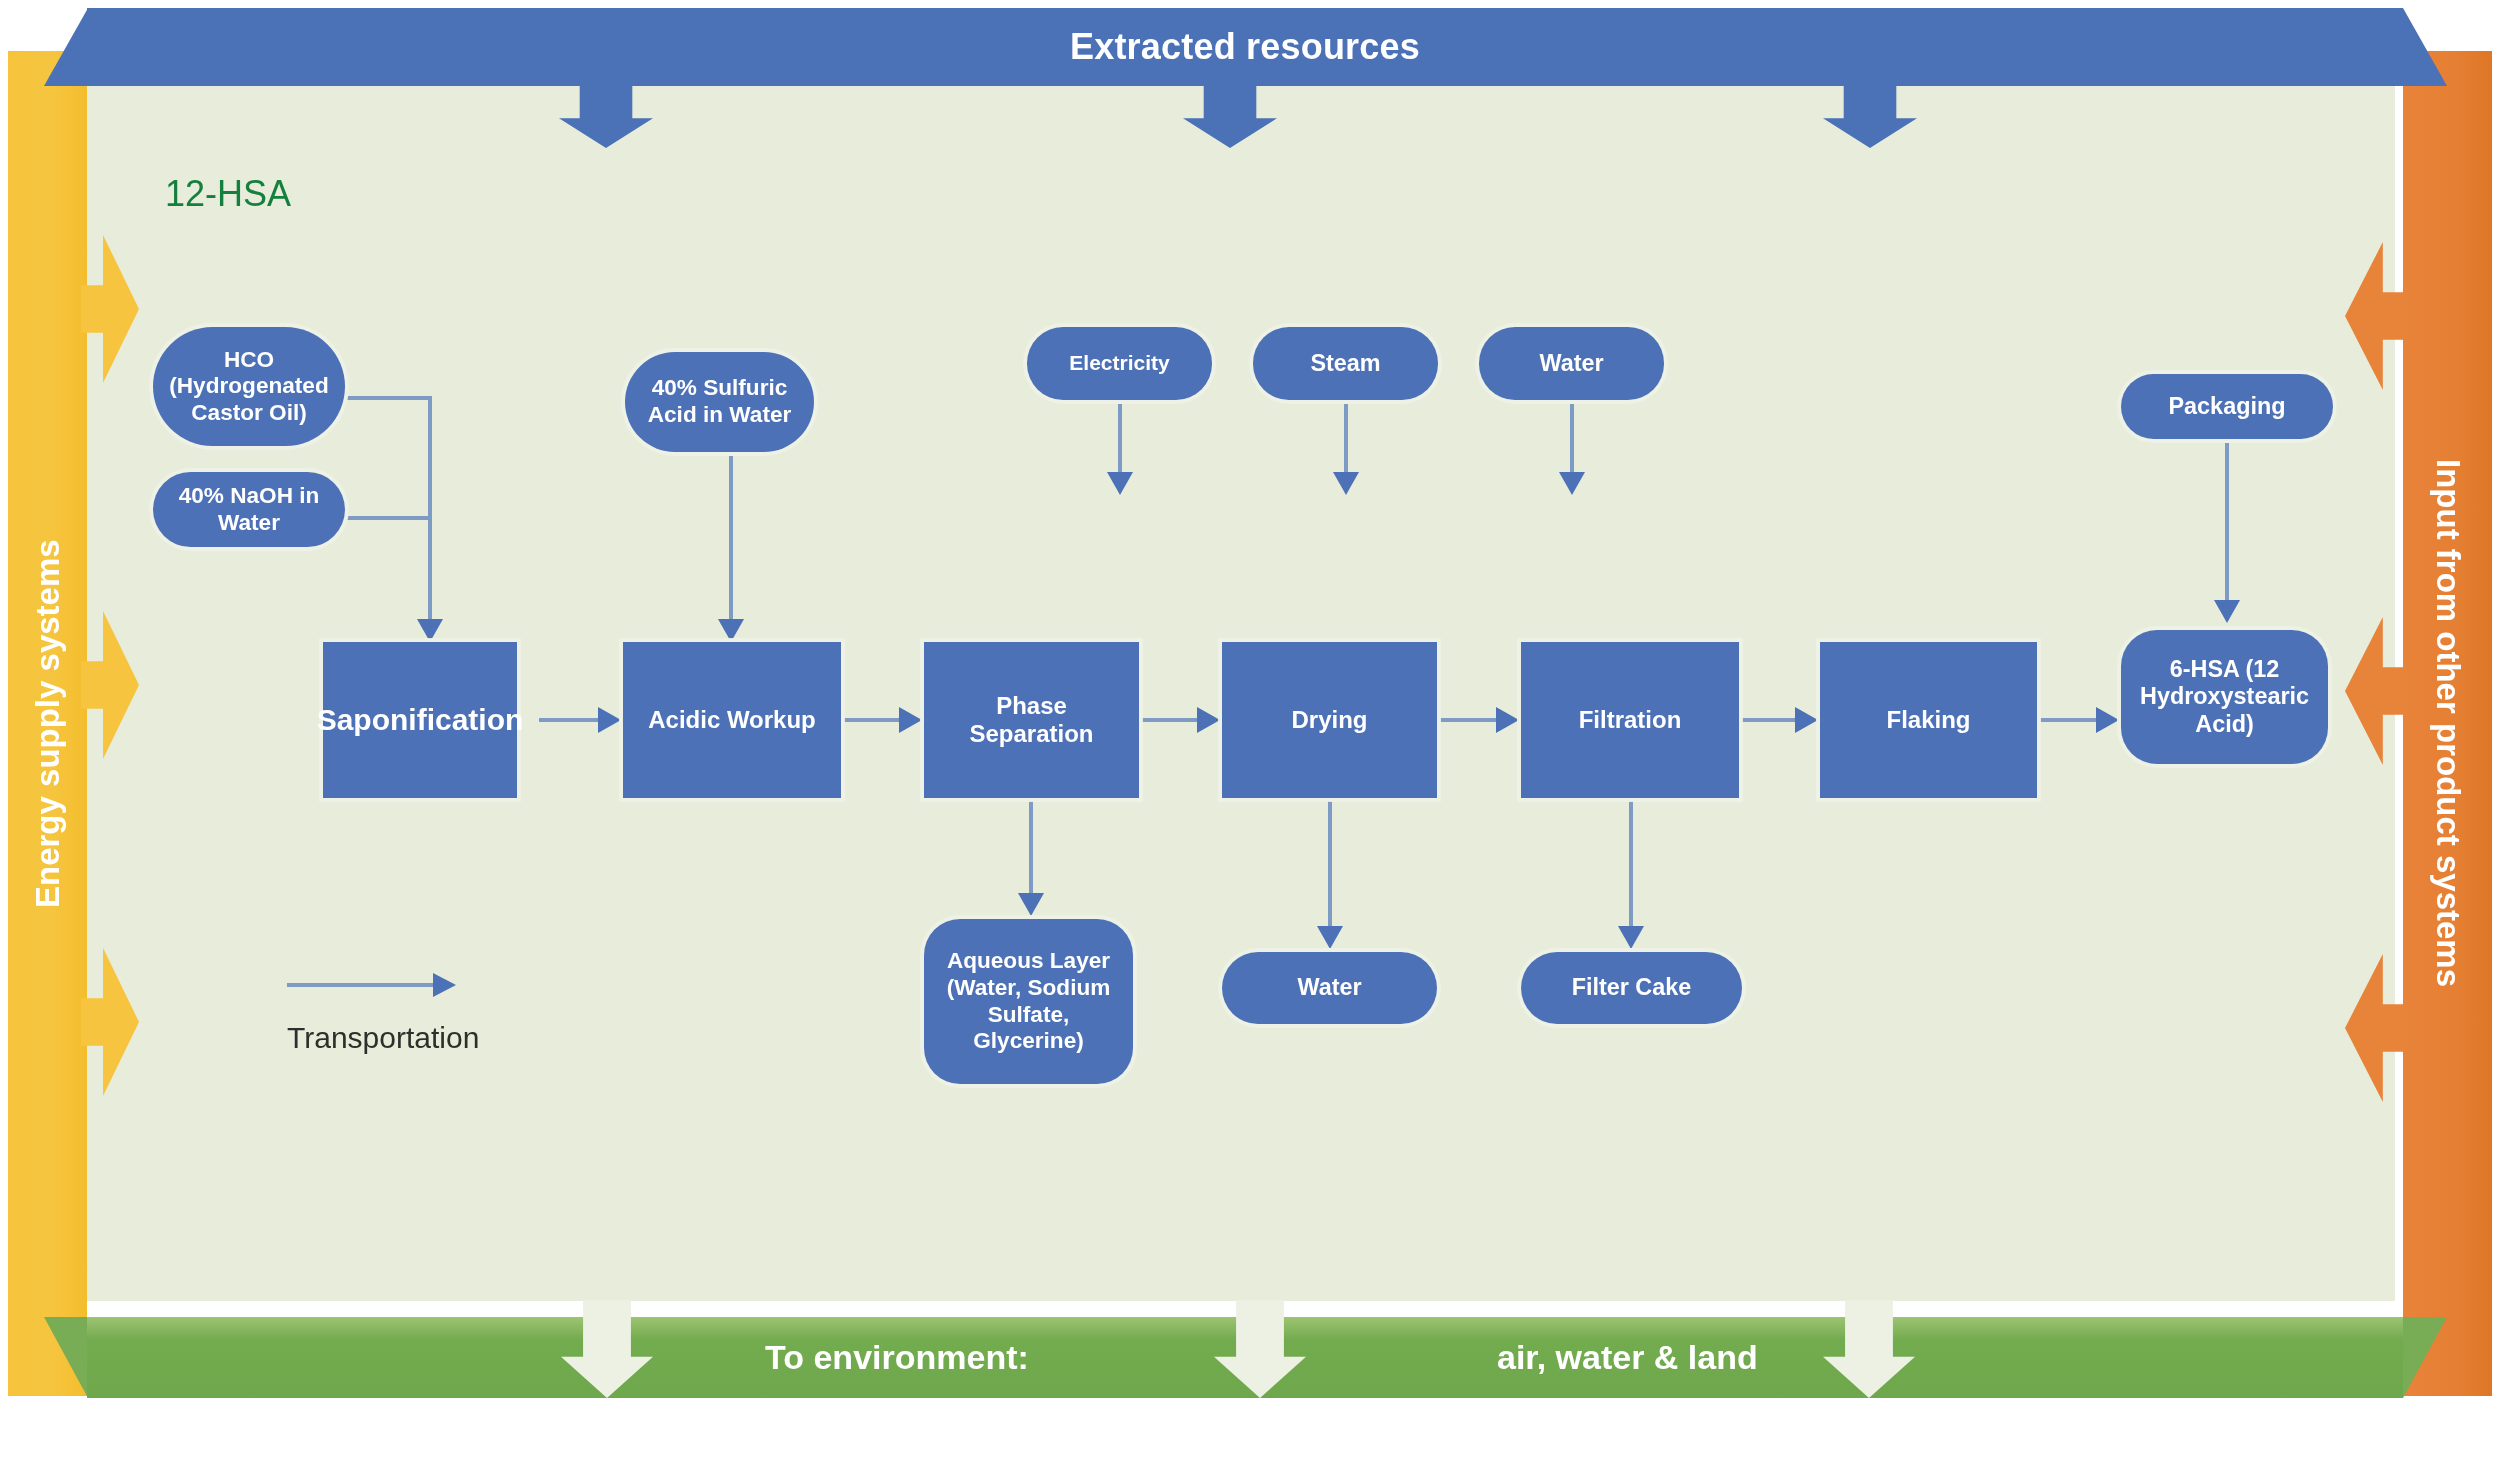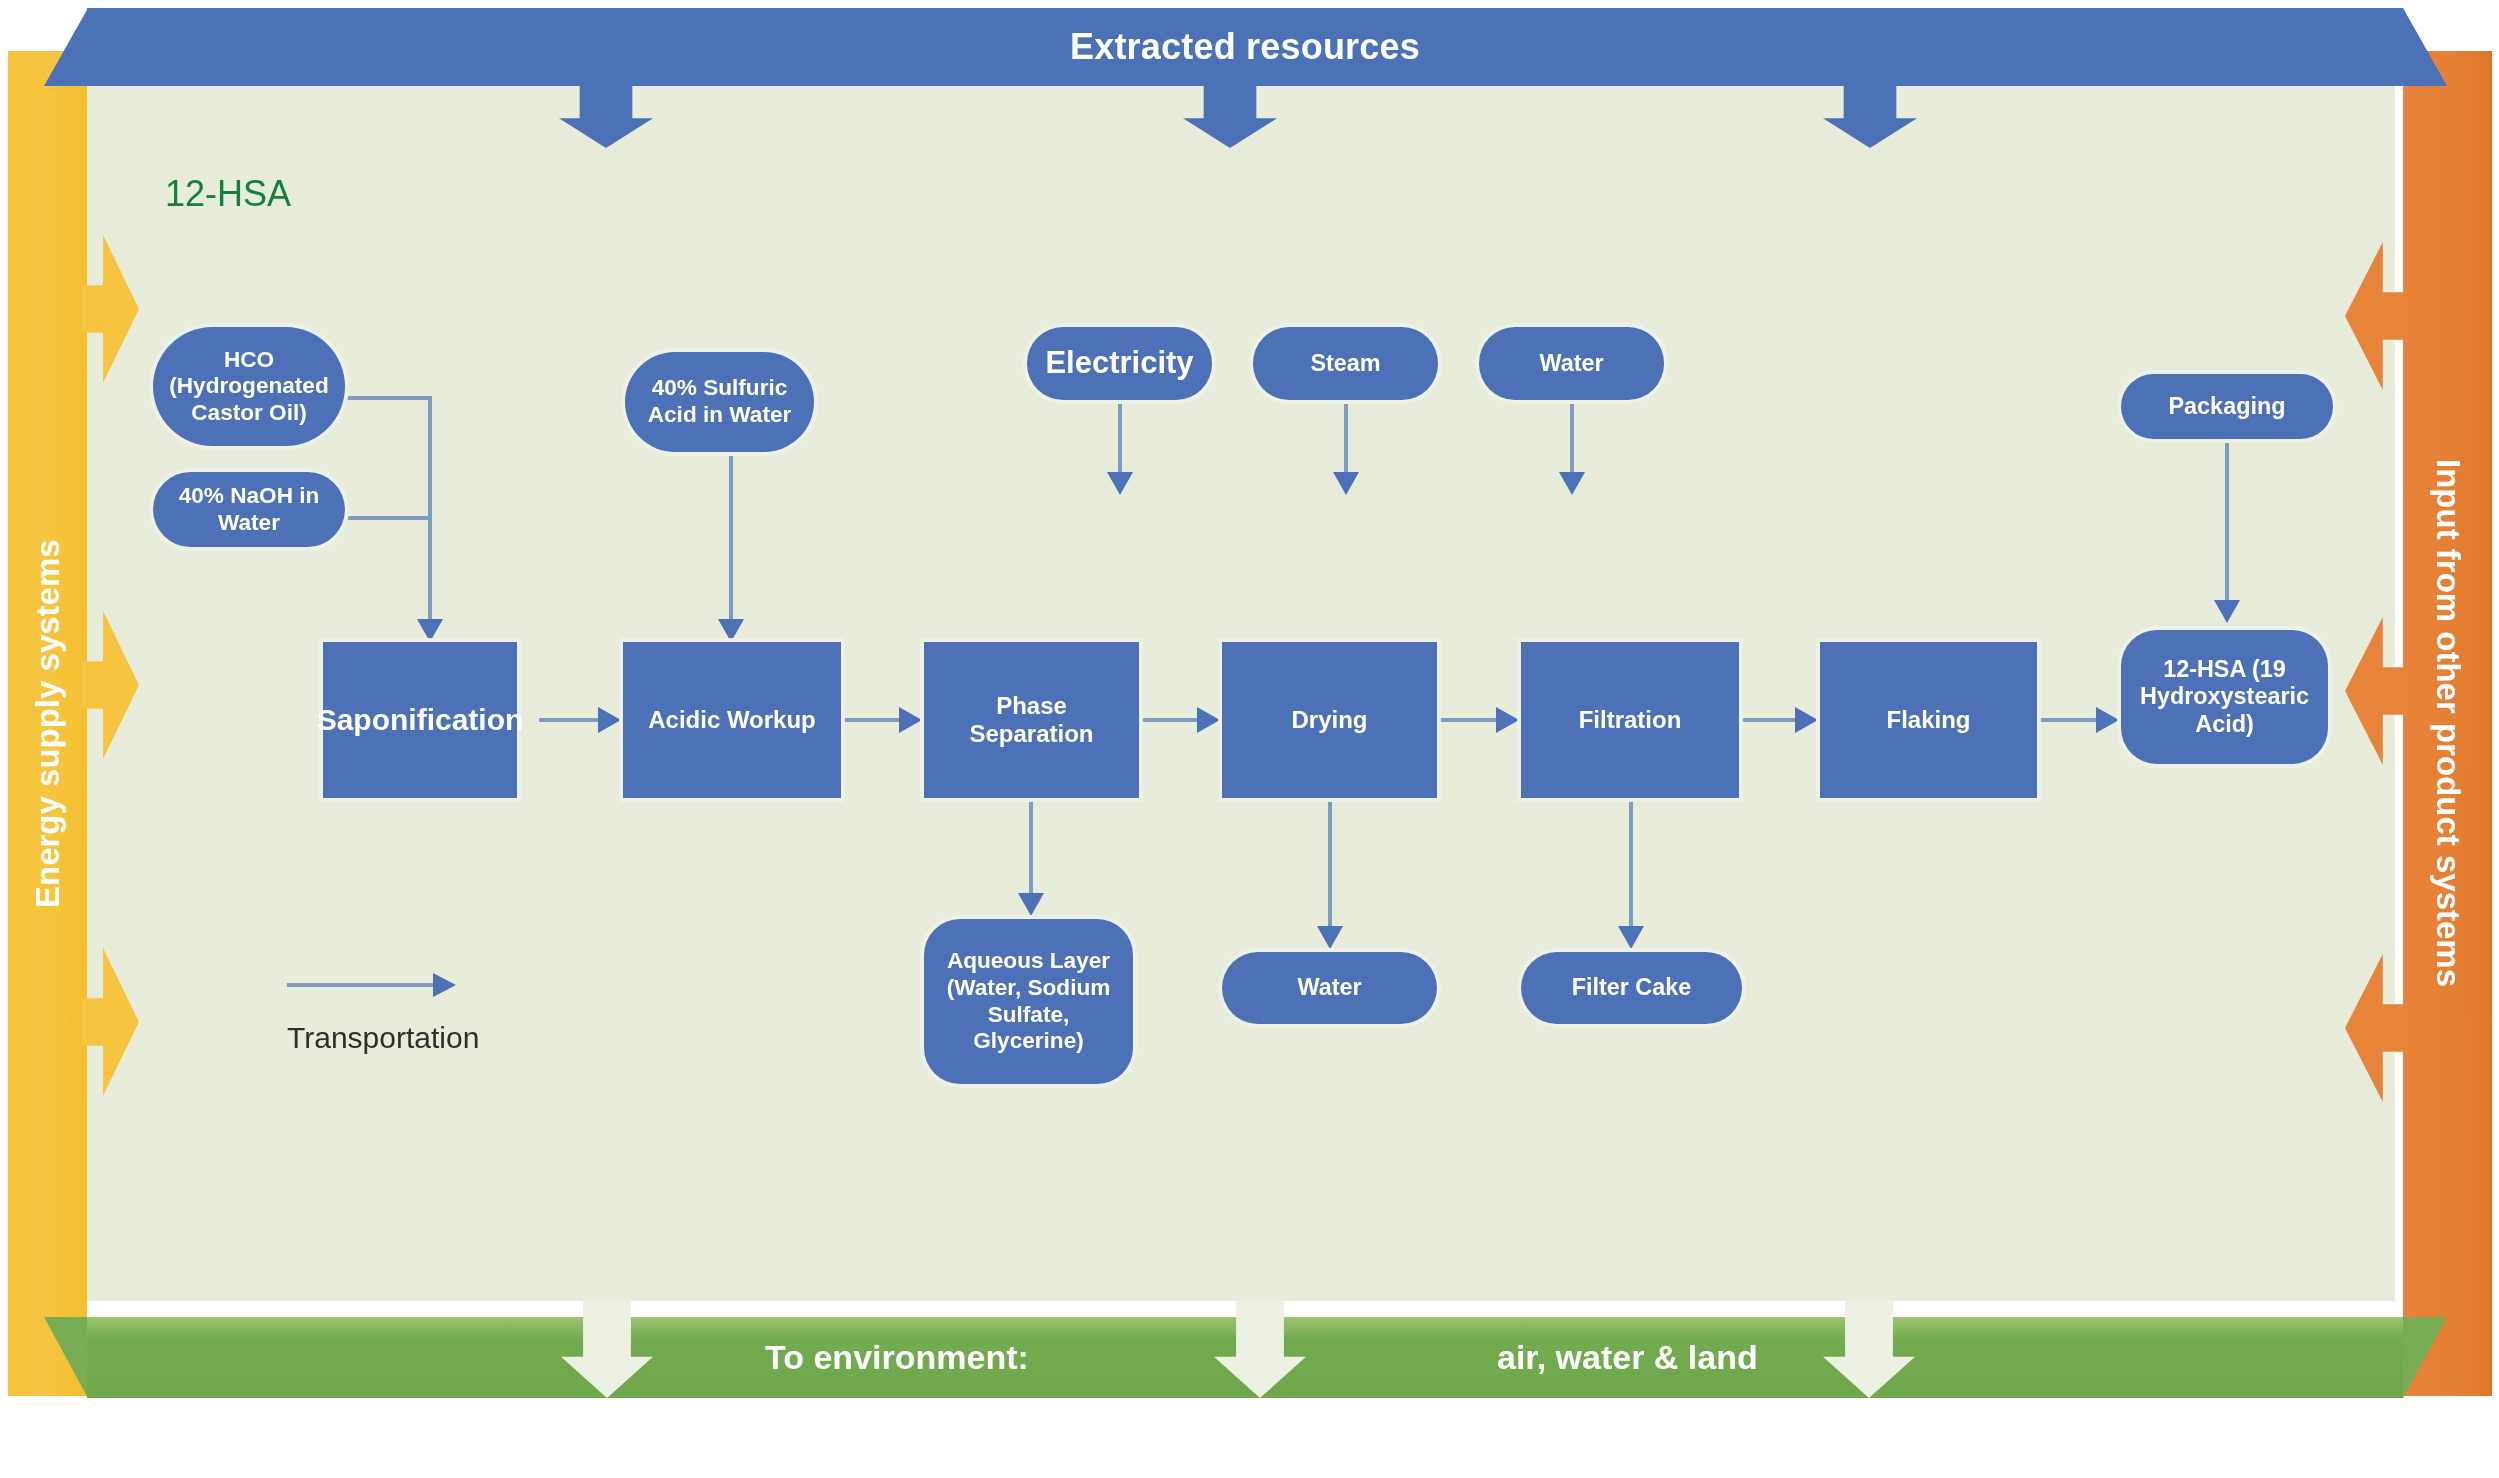--- a/index.html
+++ b/index.html
@@ -268,41 +268,41 @@
   <div class="bottom-arrow" style="left:1823px"></div>
 
   <div class="diagram-title">12-HSA</div>
 
   <div class="node pill" style="left:153px; top:327px; width:192px; height:119px; font-size:22.6px;">HCO (Hydrogenated Castor Oil)</div>
 
   <div class="node pill" style="left:153px; top:472px; width:192px; height:75px; font-size:22.6px;">40% NaOH in Water</div>
 
   <div class="node pill" style="left:625px; top:352px; width:189px; height:100px; font-size:22.6px;">40% Sulfuric Acid in Water</div>
 
-  <div class="node round" style="left:1027px; top:327px; width:185px; height:73px; font-size:31px;">Electricity</div>
+  <div class="node round" style="left:1027px; top:327px; width:185px; height:73px; font-size:21px;">Electricity</div>
 
   <div class="node round" style="left:1253px; top:327px; width:185px; height:73px; font-size:23.4px;">Steam</div>
 
   <div class="node round" style="left:1479px; top:327px; width:185px; height:73px; font-size:23.4px;">Water</div>
 
   <div class="node pill" style="left:2121px; top:374px; width:212px; height:65px; font-size:23.4px;">Packaging</div>
 
   <div class="node rect" style="left:323px; top:642px; width:194px; height:156px; font-size:30px;">Saponification</div>
 
   <div class="node rect" style="left:623px; top:642px; width:218px; height:156px; font-size:24px;">Acidic Workup</div>
 
   <div class="node rect" style="left:924px; top:642px; width:215px; height:156px; font-size:24px;">Phase Separation</div>
 
   <div class="node rect" style="left:1521px; top:642px; width:218px; height:156px; font-size:24px;">Filtration</div>
 
   <div class="node rect" style="left:1222px; top:642px; width:215px; height:156px; font-size:24px;">Drying</div>
 
   <div class="node rect" style="left:1820px; top:642px; width:217px; height:156px; font-size:24px;">Flaking</div>
 
-  <div class="node round" style="left:2121px; top:630px; width:207px; height:134px; font-size:23.4px;">12-HSA (19 Hydroxystearic Acid)</div>
+  <div class="node round" style="left:2121px; top:630px; width:207px; height:134px; font-size:23.4px;">6-HSA (12 Hydroxystearic Acid)</div>
 
   <div class="node round" style="left:924px; top:919px; width:209px; height:165px; font-size:22.6px;">Aqueous Layer (Water, Sodium Sulfate, Glycerine)</div>
 
   <div class="node round" style="left:1222px; top:952px; width:215px; height:72px; font-size:23.4px;">Water</div>
 
   <div class="node round" style="left:1521px; top:952px; width:221px; height:72px; font-size:23.4px;">Filter Cake</div>
 
   <div class="ln h" style="left:344px; top:396px; width:87px;"></div>
   <div class="ln v" style="left:428px; top:396px; height:224px;"></div>
 

